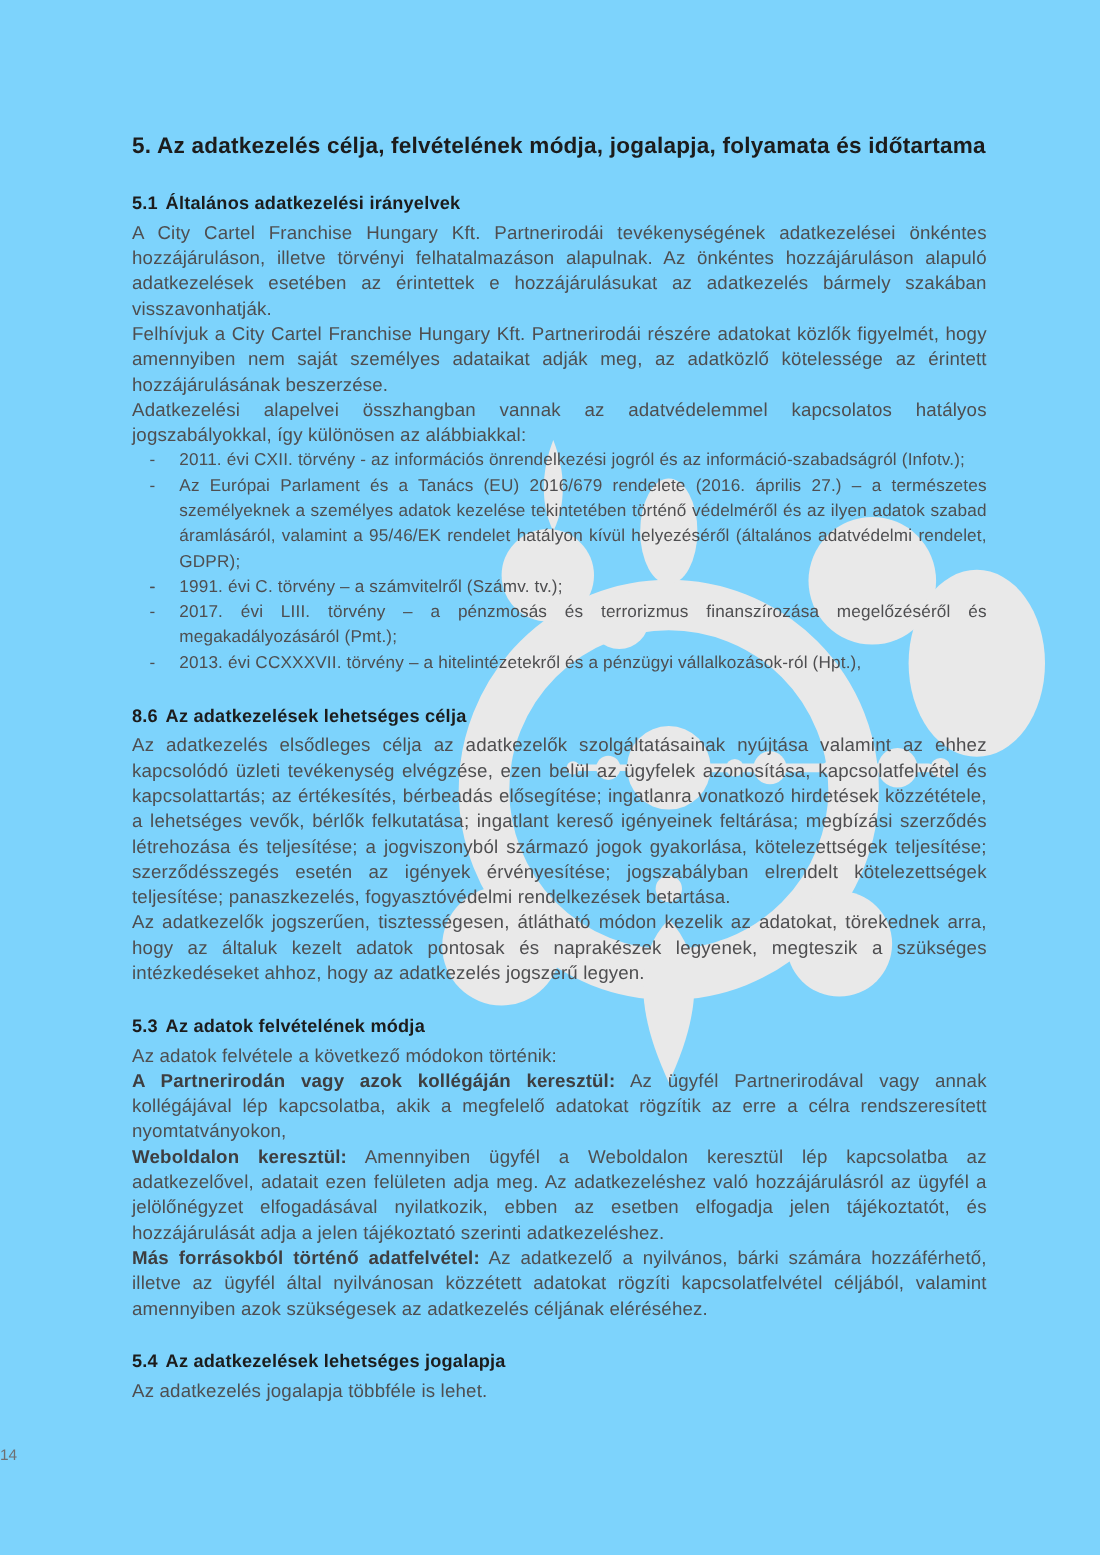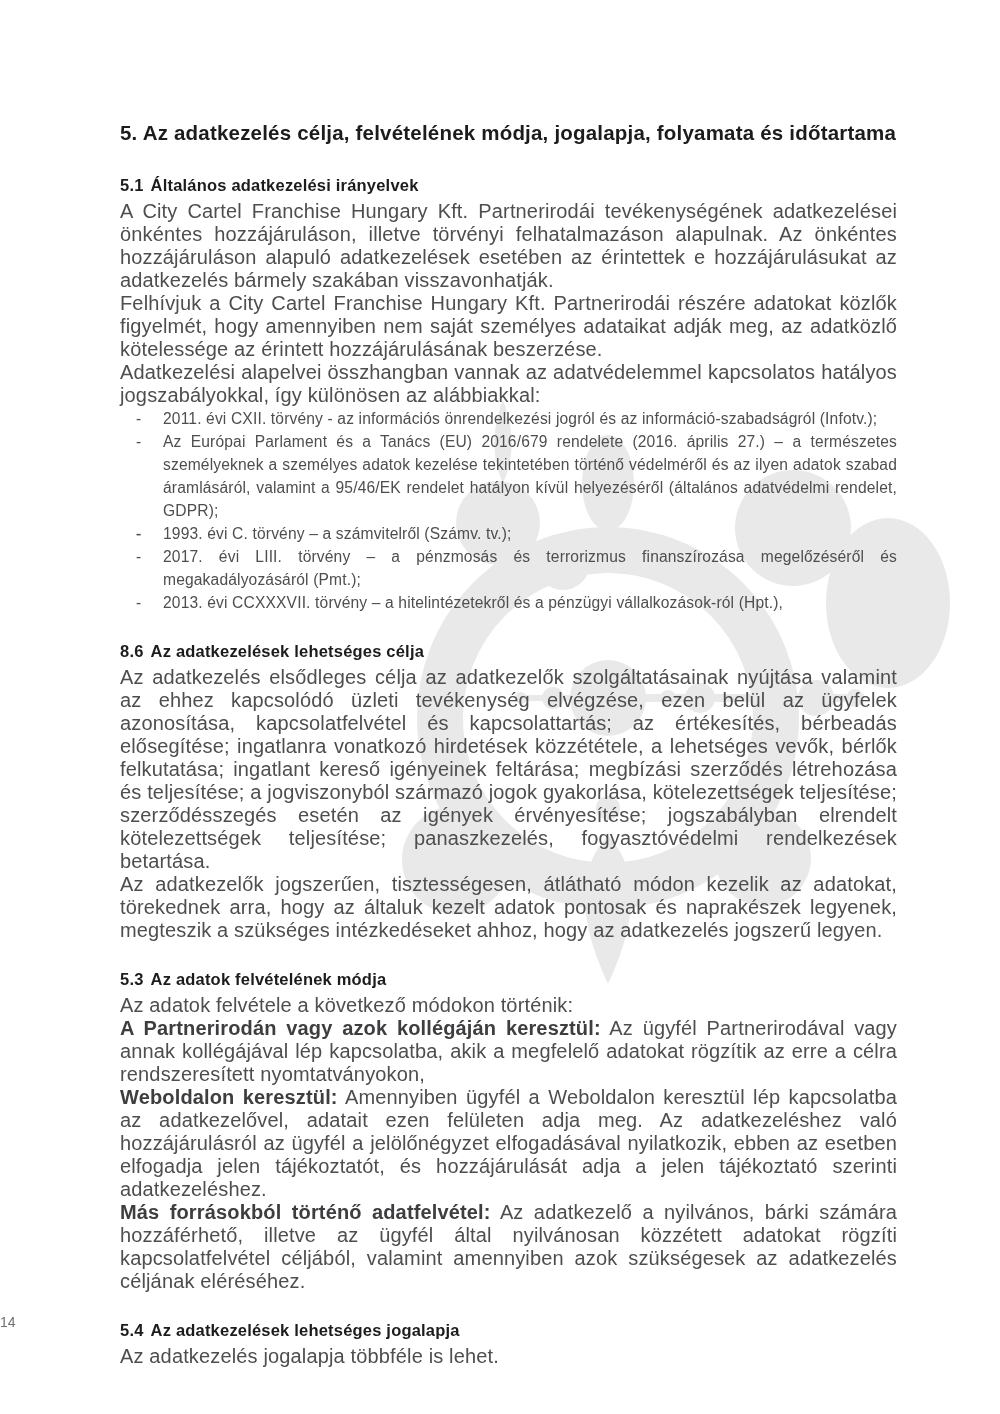--- a/index.html
+++ b/index.html
@@ -1,21 +1,21 @@
 <!DOCTYPE html>
 <html lang="hu"><head>
 <meta charset="utf-8">
 <style>
   html, body { margin: 0; padding: 0; background: #9a9a9a; }
   .page {
     position: relative;
     width: 1000px;
     height: 1414px;
     margin: 0 auto;
-    background: #ffffff;
+    background: #7dd3fc;
     overflow: hidden;
     font-family: "Liberation Sans", "DejaVu Sans", sans-serif;
     color: #4e4e50;
   }
   .watermark {
     position: absolute;
     left: 368px;
     top: 383px;
     width: 625px;
     height: 670px;
@@ -40,21 +40,21 @@
     font-size: 16.5px;
     line-height: 24px;
     font-weight: bold;
     color: #1c1c1c;
     letter-spacing: 0.2px;
   }
   h2.section-heading .sec-num { margin-right: 7px; }
   h2.section-heading.wide-num .sec-num { }
   p.body-par {
     margin: 0;
-    font-size: 20px;
+    font-size: 17px;
     line-height: 23px;
     text-align: justify;
     letter-spacing: 0.15px;
   }
   .gap-after { margin-bottom: 22px; }
   ul.law-list {
     list-style: none;
     margin: 0;
     padding: 0;
   }
@@ -141,21 +141,21 @@
       </li>
       <li>
         <span class="bullet-marker">-</span>
         <span>Az Európai Parlament és a Tanács (EU) 2016/679 rendelete (2016. április 27.) – a természetes személyeknek a személyes adatok kezelése tekintetében történő védelméről és az ilyen adatok szabad áramlásáról, valamint a 95/46/EK rendelet hatályon kívül helyezéséről (általános adatvédelmi rendelet, GDPR);</span>
       </li>
       <li>
         <span class="bullet-marker">-</span>
       </li>
       <li>
         <span class="bullet-marker">-</span>
-        <span>1993. évi C. törvény – a számvitelről (Számv. tv.);</span>
+        <span>1991. évi C. törvény – a számvitelről (Számv. tv.);</span>
       </li>
       <li>
         <span class="bullet-marker">-</span>
         <span>2017. évi LIII. törvény – a pénzmosás és terrorizmus finanszírozása megelőzéséről és megakadályozásáról (Pmt.);</span>
       </li>
       <li>
         <span class="bullet-marker">-</span>
         <span>2013. évi CCXXXVII. törvény – a hitelintézetekről és a pénzügyi vállalkozások-ról (Hpt.),</span>
       </li>
     </ul>

